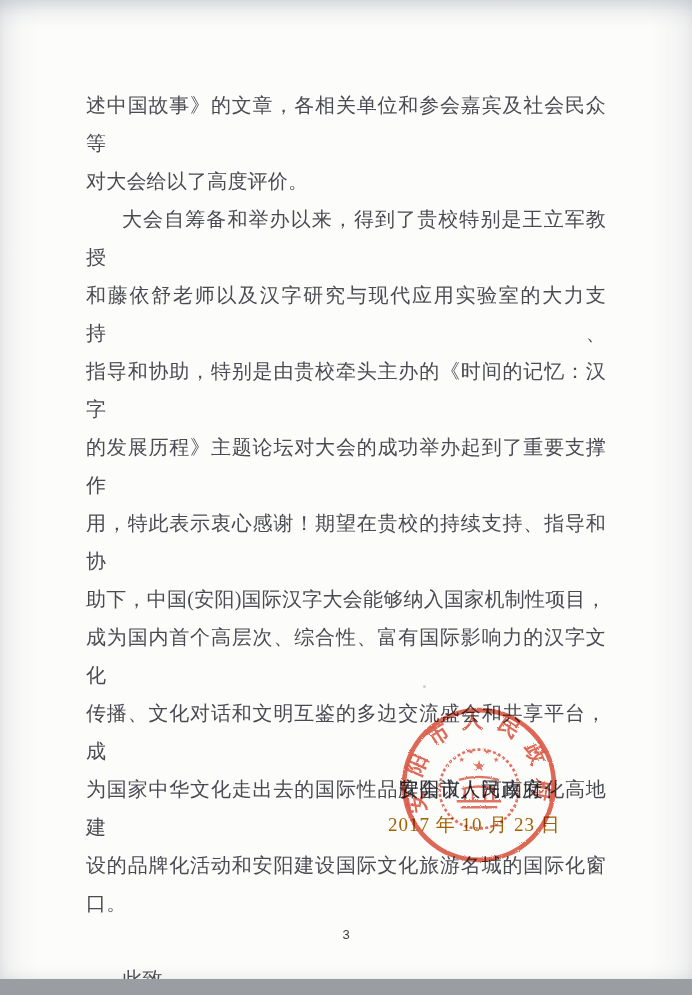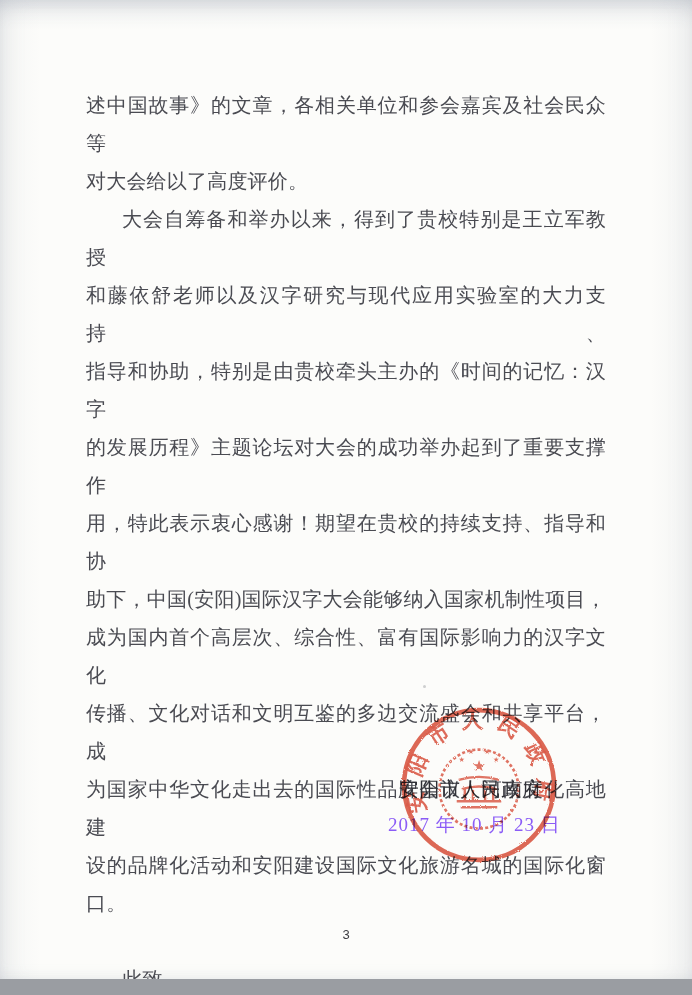--- a/index.html
+++ b/index.html
@@ -31,21 +31,21 @@
   }
   .line{min-height:38px;text-align:justify;}
   .line.fill{text-align-last:justify;}
   .line.indent{text-indent:36px;}
   .sig-name{
     position:absolute;left:399px;top:776px;
     font-size:20px;letter-spacing:.5px;color:#2f3036;z-index:1;white-space:nowrap;
   }
   .sig-date{
     position:absolute;left:388px;top:812px;
-    font-size:19px;letter-spacing:1px;color:#8b5cf6;z-index:1;white-space:nowrap;
+    font-size:19px;letter-spacing:1px;color:#a16207;z-index:1;white-space:nowrap;
   }
   .seal{
     position:absolute;left:398px;top:704px;width:162px;height:162px;
     z-index:2;mix-blend-mode:multiply;opacity:.9;
   }
   .page-num{
     position:absolute;left:320px;top:927px;width:52px;
     text-align:center;font-size:13px;color:#3d3d42;
     font-family:"Liberation Sans","DejaVu Sans",sans-serif;
   }

